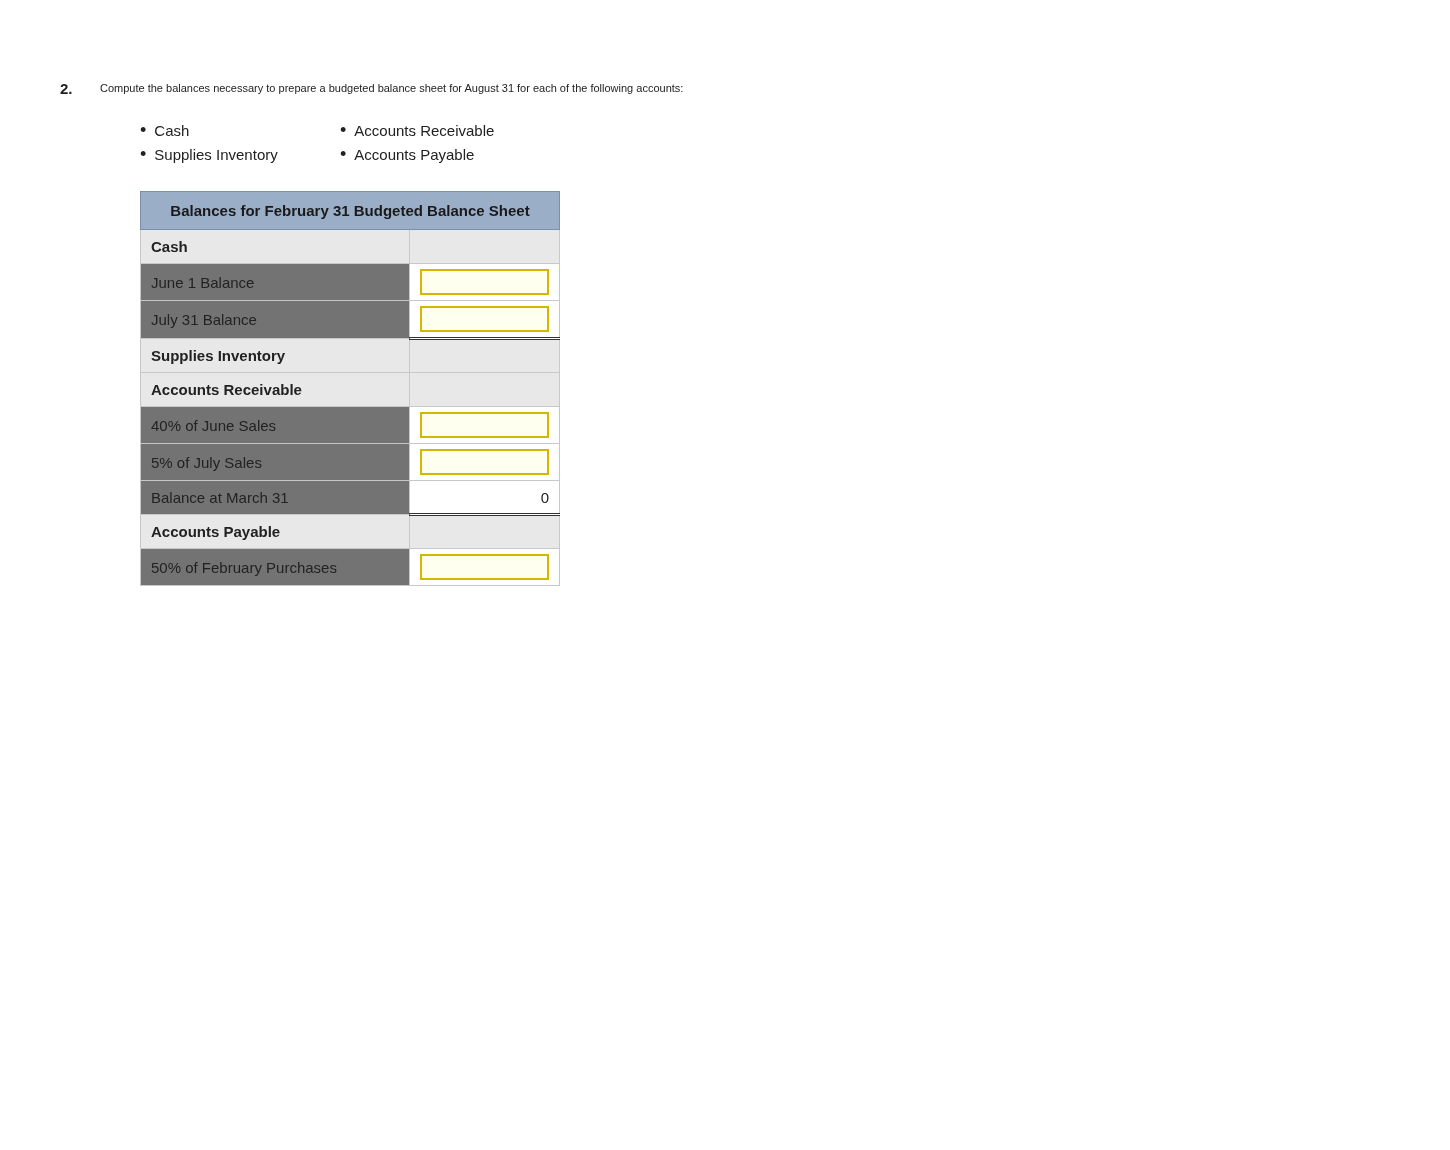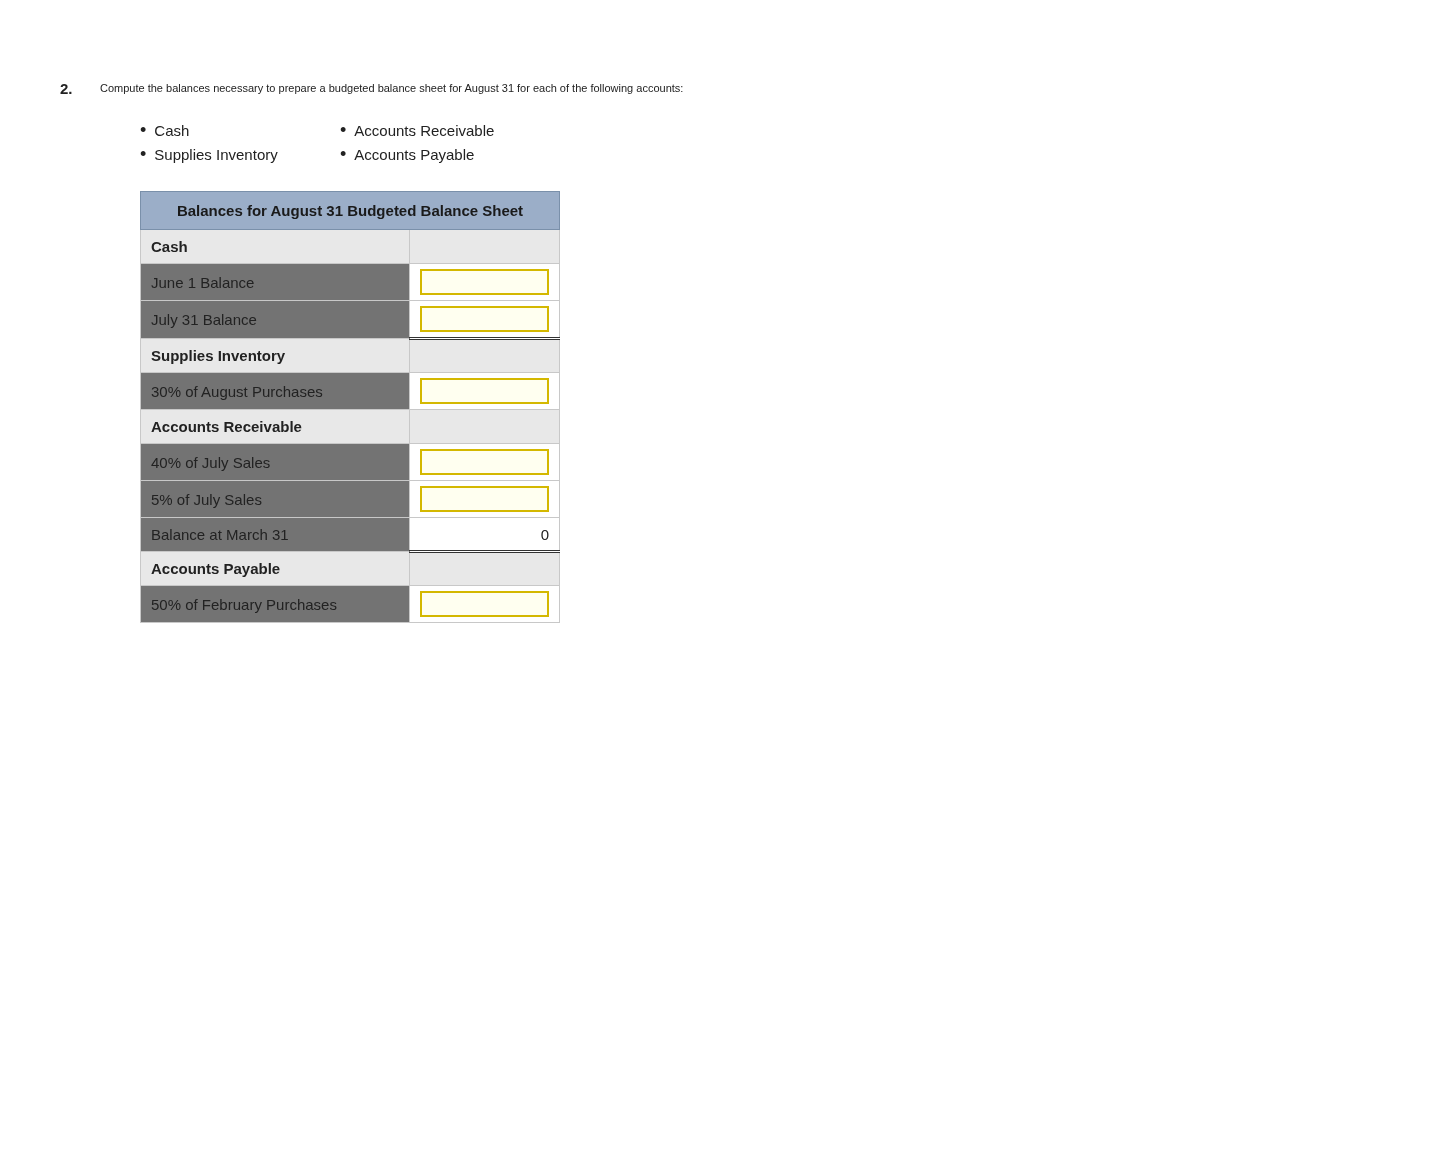--- a/index.html
+++ b/index.html
@@ -157,21 +157,21 @@
       <span class="bullet-dot">•</span>
       <span>Accounts Payable</span>
     </div>
   </div>
 
   <div class="balance-table-wrapper">
     <table class="balance-table">
       <thead>
         <tr>
           <th colspan="2">
-            <span>Balances for August 31 Budgeted Balance Sheet</span>
+            <span>Balances for February 31 Budgeted Balance Sheet</span>
           </th>
         </tr>
       </thead>
       <tbody>
 
         <tr class="section-header-row">
           <td class="label-cell"><strong>Cash</strong></td>
           <td class="value-cell"></td>
         </tr>
 
@@ -189,34 +189,28 @@
           <td class="input-cell double-bottom">
             <input type="text" class="yellow-input" value="" style="">
           </td>
         </tr>
 
         <tr class="section-header-row">
           <td class="label-cell"><strong>Supplies Inventory</strong></td>
           <td class="value-cell"></td>
         </tr>
 
-        <tr>
-          <td class="label-cell">30% of August Purchases</td>
-          <td class="input-cell">
-            <input type="text" class="yellow-input" value="" style="">
-          </td>
-        </tr>
 
         <tr class="section-header-row">
           <td class="label-cell"><strong>Accounts Receivable</strong></td>
           <td class="value-cell"></td>
         </tr>
 
         <tr>
-          <td class="label-cell">40% of July Sales</td>
+          <td class="label-cell">40% of June Sales</td>
           <td class="input-cell">
             <input type="text" class="yellow-input" value="" style="">
           </td>
         </tr>
 
         <tr>
           <td class="label-cell">5% of July Sales</td>
           <td class="input-cell">
             <input type="text" class="yellow-input" value="" style="">
           </td>

